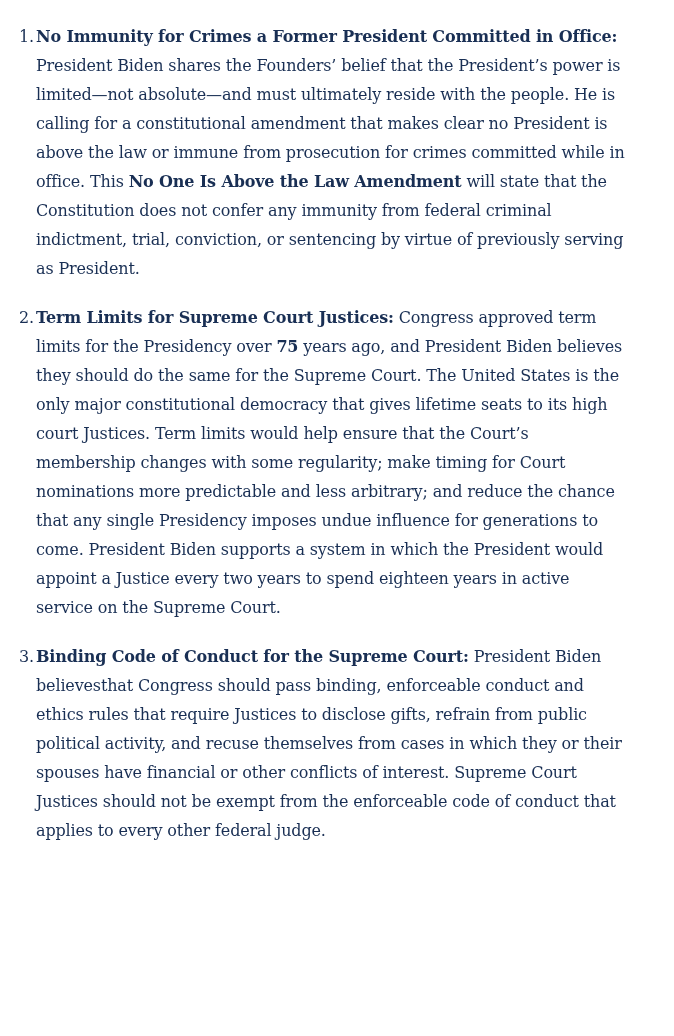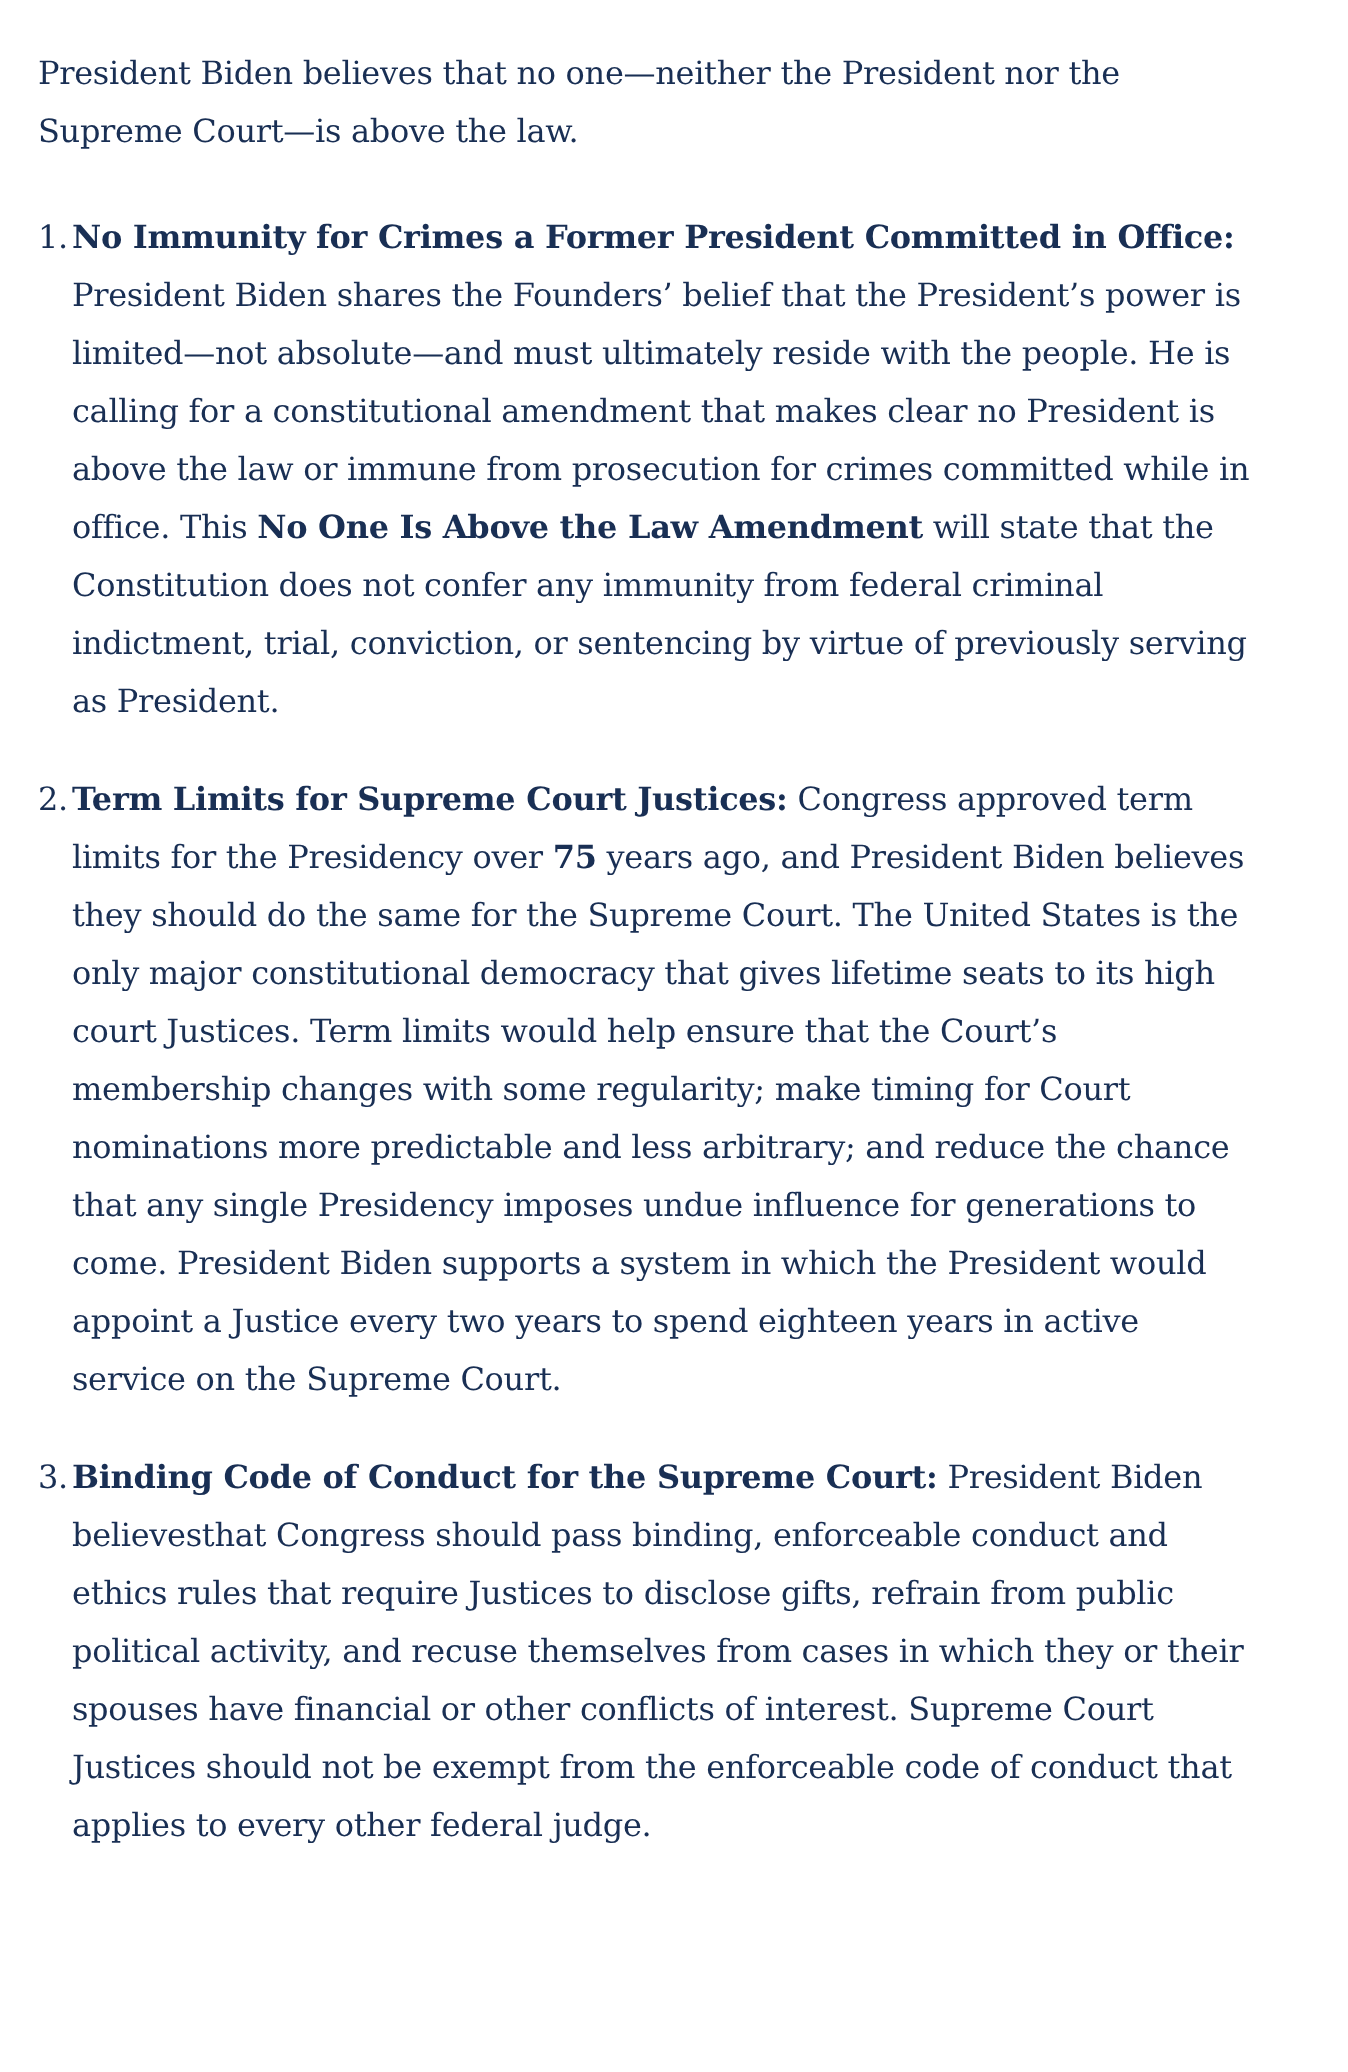--- a/index.html
+++ b/index.html
@@ -45,20 +45,19 @@
   }
   b, .bold {
     font-weight: 700;
   }
 </style>
 </head>
 <body>
 
 <main class="content">
   <div id="intro-paragraphs">
-      <p class="para">President Biden believes that no one—neither the President nor the Supreme Court—is above the law.</p>
     </div>
   <ol class="reforms" id="reforms-list">
       <li><span class="marker">1.</span><b>No Immunity for Crimes a Former President Committed in Office:</b><span> President Biden shares the Founders’ belief that the President’s power is limited—not absolute—and must ultimately reside with the people. He is calling for a constitutional amendment that makes clear no President is above the law or immune from prosecution for crimes committed while in office. This </span><b>No One Is Above the Law Amendment</b><span> will state that the Constitution does not confer any immunity from federal criminal indictment, trial, conviction, or sentencing by virtue of previously serving as President.</span></li>
       <li><span class="marker">2.</span><b>Term Limits for Supreme Court Justices:</b><span> Congress approved term limits for the Presidency over </span><b>75</b><span> years ago, and President Biden believes they should do the same for the Supreme Court. The United States is the only major constitutional democracy that gives lifetime seats to its high court Justices. Term limits would help ensure that the Court’s membership changes with some regularity; make timing for Court nominations more predictable and less arbitrary; and reduce the chance that any single Presidency imposes undue influence for generations to come. President Biden supports a system in which the President would appoint a Justice every two years to spend eighteen years in active service on the Supreme Court.</span></li>
       <li><span class="marker">3.</span><b>Binding Code of Conduct for the Supreme Court:</b><span> President Biden believesthat Congress should pass binding, enforceable conduct and ethics rules that require Justices to disclose gifts, refrain from public political activity, and recuse themselves from cases in which they or their spouses have financial or other conflicts of interest. Supreme Court Justices should not be exempt from the enforceable code of conduct that applies to every other federal judge.</span></li>
     </ol>
 </main>
 
 </body></html>

